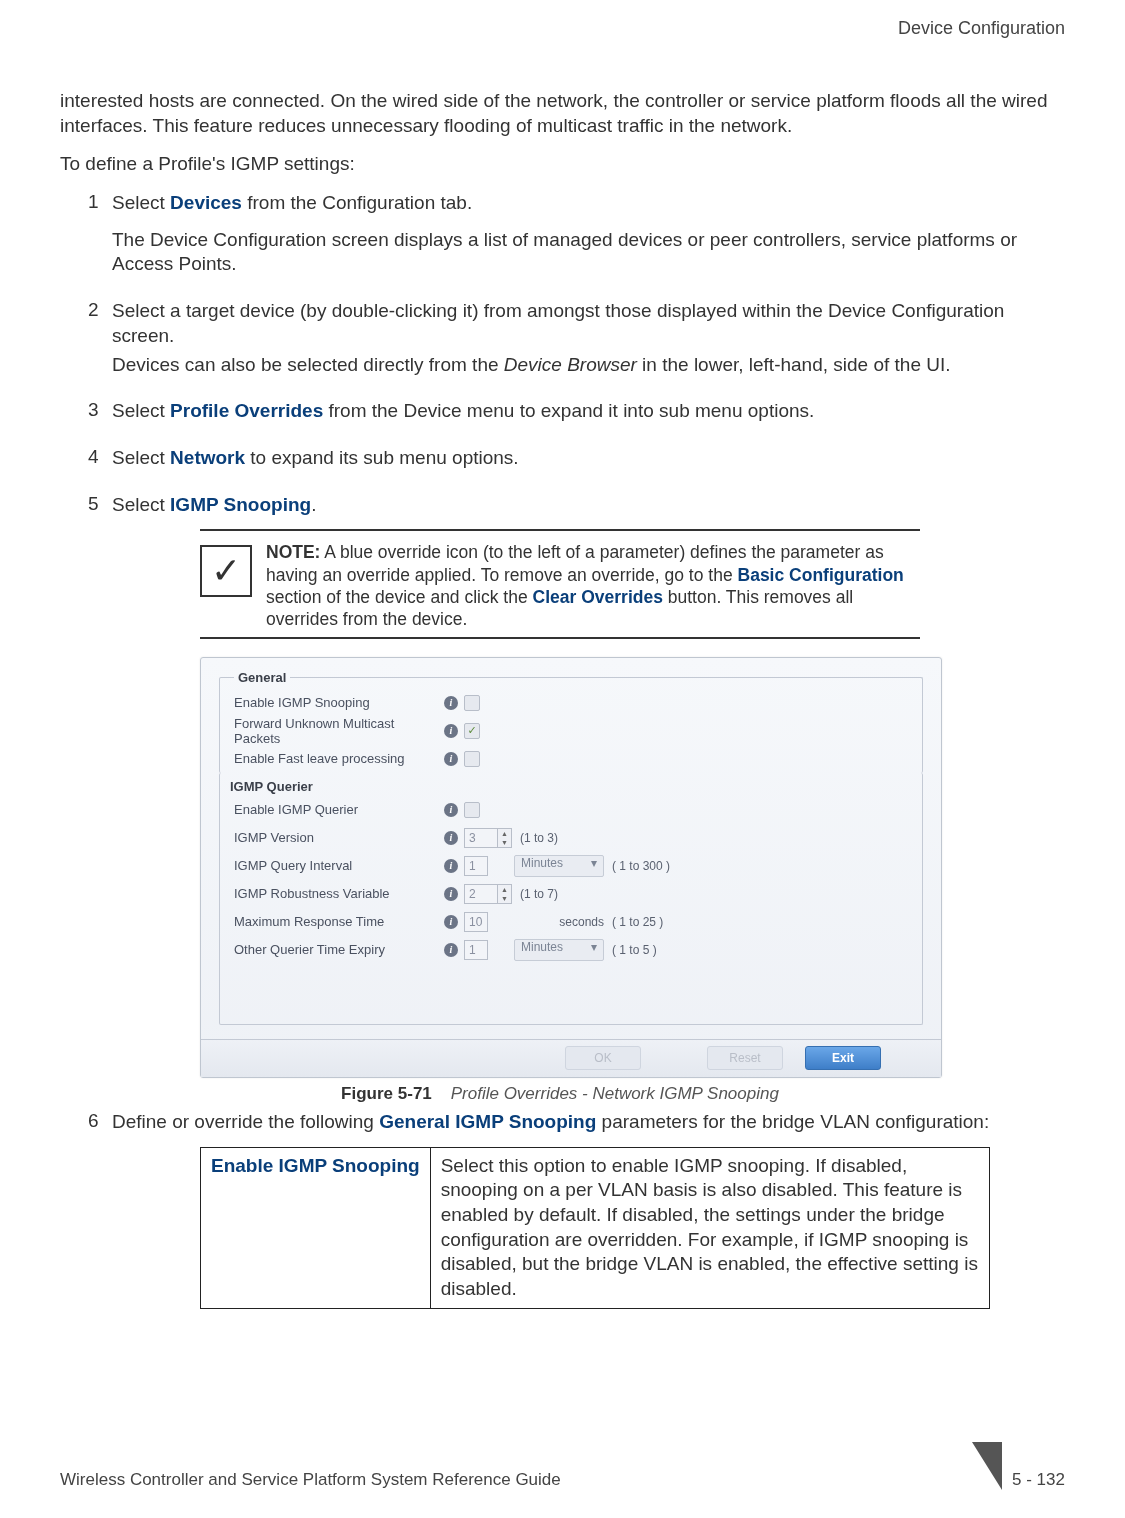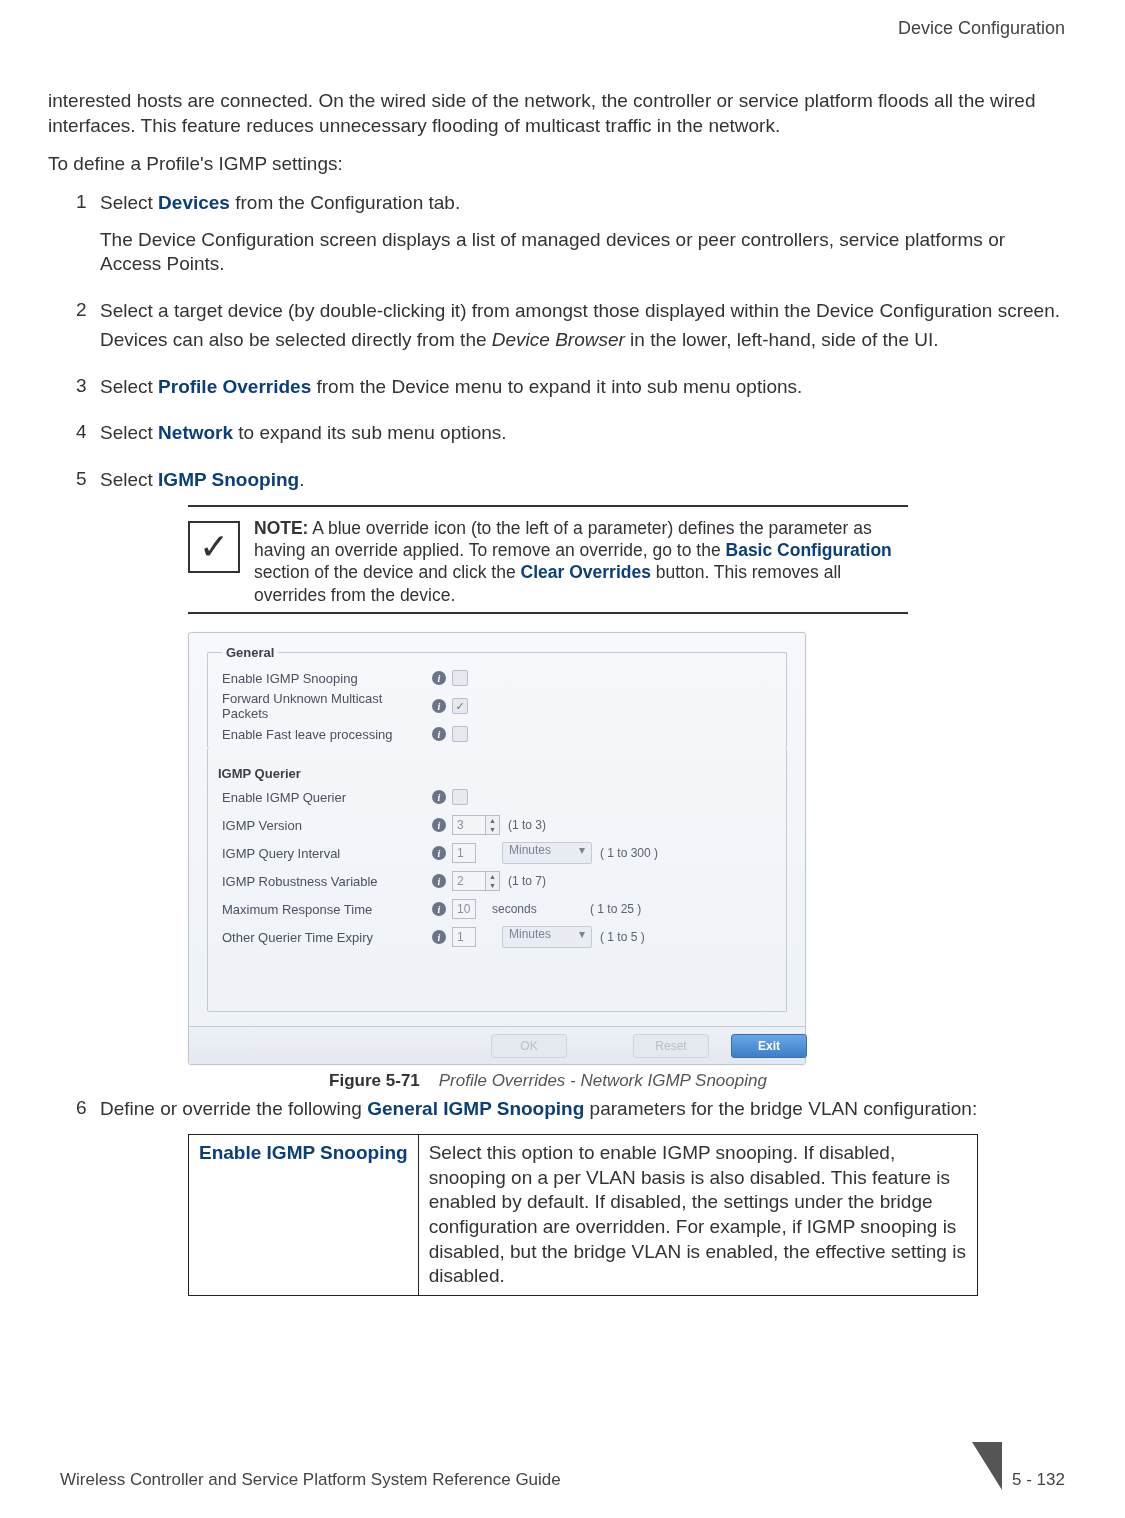--- a/index.html
+++ b/index.html
@@ -11,21 +11,21 @@
     font-family: "Helvetica Neue", Arial, sans-serif;
     font-weight: 300;
     color: #333;
     width: 1125px;
     height: 1518px;
     position: relative;
   }
   .page {
     width: 1125px;
     height: 1518px;
-    padding: 18px 60px 0 48px;
+    padding: 18px 60px 0 60px;
     position: relative;
     border-radius: 9px;
   }
   .header-right {
     text-align: right;
     font-size: 18px;
     color: #444;
     margin-bottom: 50px;
   }
   .body-text {
@@ -50,21 +50,21 @@
     font-size: 36px; margin-right: 14px; margin-top: 4px;
   }
   .note-text { font-size: 17.5px; line-height: 1.28; }
   .figure-wrap { margin: 18px 0 6px 140px; width: 720px; }
   .figure-caption { text-align: center; font-size: 17px; margin-top: 6px; }
   .fig-bold { font-weight: 700; }
   .fig-italic { font-style: italic; color: #555; }
 
   
   .panel {
-    width: 618px;
+    width: 742px;
     background: linear-gradient(#f6f8fb,#eef1f6);
     border: 1px solid #bfc6d0;
     border-radius: 3px;
     padding-bottom: 0;
     box-shadow: 0 0 2px rgba(0,0,0,.1);
     font-family: Arial, sans-serif;
   }
   .panel-body { padding: 8px 18px 10px 18px; }
   fieldset.group {
     border: 1px solid #c3c9d4;
@@ -118,21 +118,21 @@
     width: 14px; height: 20px; border: 1px solid #b8bec9; border-left: 0;
     background: #eef0f5; display: inline-flex; flex-direction: column; margin-right: 8px;
   }
   .spin-btns span { flex:1; font-size:7px; color:#666; text-align:center; line-height:9px;}
   .unit-pill {
     display:inline-flex; align-items:flex-start; justify-content:space-between;
     width: 90px; height: 22px; border:1px solid #c6ccd6; background:#e9ecf2;
     color:#7b8494; font-size:12px; padding: 0 6px; border-radius:2px; margin: 0 8px 0 26px;
   }
   .unit-static {
-    display:inline-block; width:90px; text-align:left; margin: 0 8px 0 16px;
+    display:inline-block; width:90px; text-align:right; margin: 0 8px 0 26px;
     color:#5a6170; font-size:12px;
   }
   .range { color:#5a6170; font-size:12px; }
   .footer-bar {
     height: 38px;
     border-top: 1px solid #c3c9d4;
     display: flex; align-items: center; justify-content: center;
     gap: 22px;
     background: linear-gradient(#eef1f6,#e4e8ef);
     padding-left: 260px;
@@ -248,21 +248,21 @@
             <span class="chk">✓</span>
           </div>
           <div class="form-row">
             <span class="form-label">Enable Fast leave processing</span>
             <span class="info-icon">i</span>
             <span class="chk"></span>
           </div>
         </fieldset>
 
         <fieldset class="group" style="border-top:none; margin-top:0; padding-top:0; padding-bottom:60px;">
-          <div class="group-legend sub-legend no-top-border" style="border:none; margin-left:-4px;margin-top:12px;">IGMP Querier</div>
+          <div class="group-legend sub-legend no-top-border" style="border:none; margin-left:-4px;">IGMP Querier</div>
           <div class="form-row">
             <span class="form-label">Enable IGMP Querier</span>
             <span class="info-icon">i</span>
             <span class="chk"></span>
           </div>
           <div class="form-row">
             <span class="form-label">IGMP Version</span>
             <span class="info-icon">i</span>
             <span class="spin">3</span>
               <span class="spin-btns">

